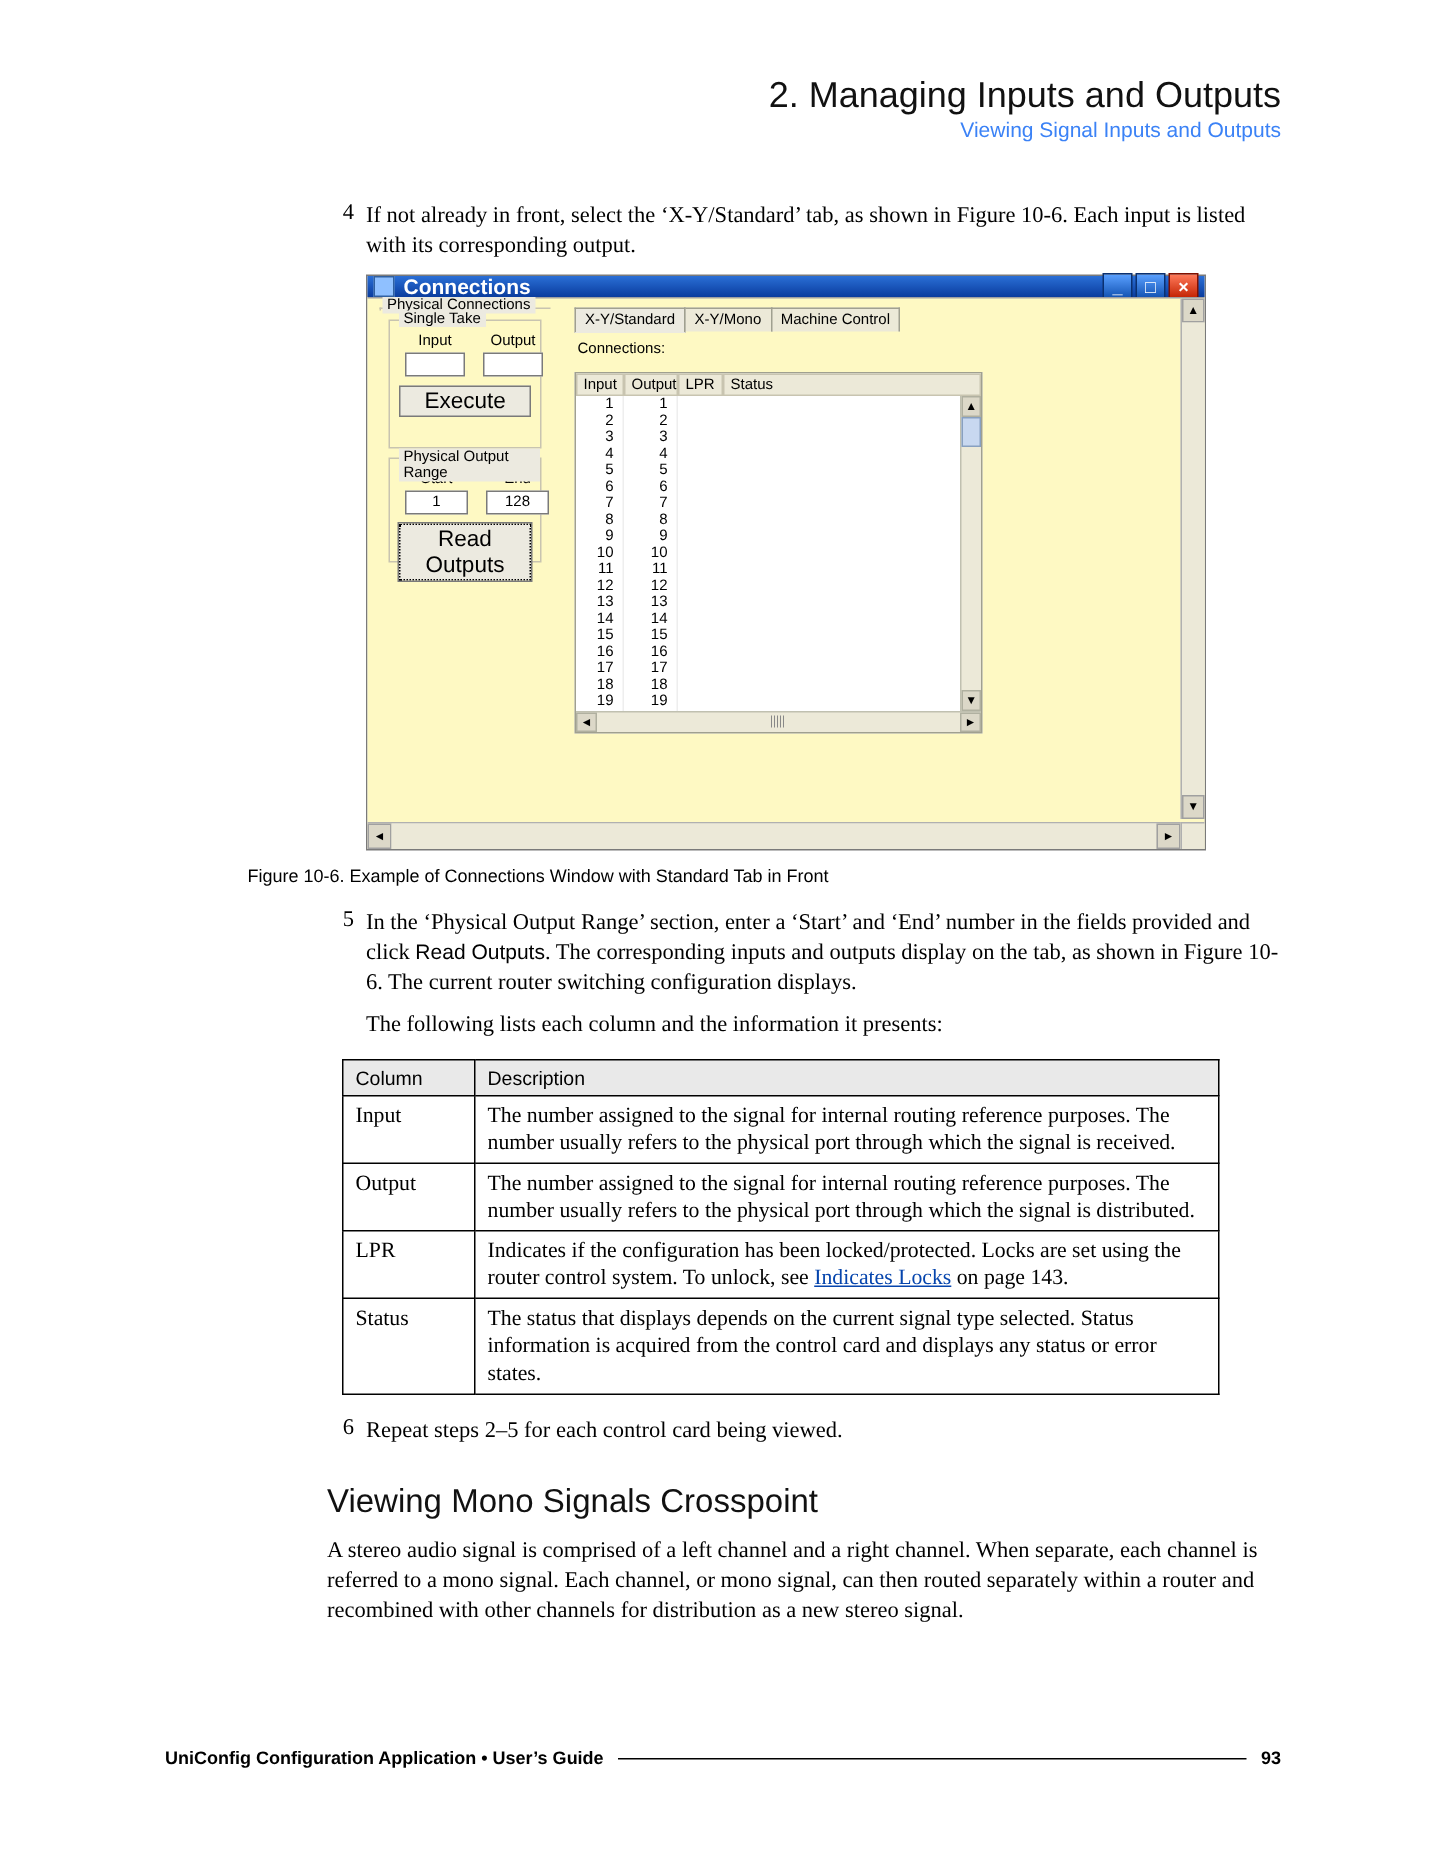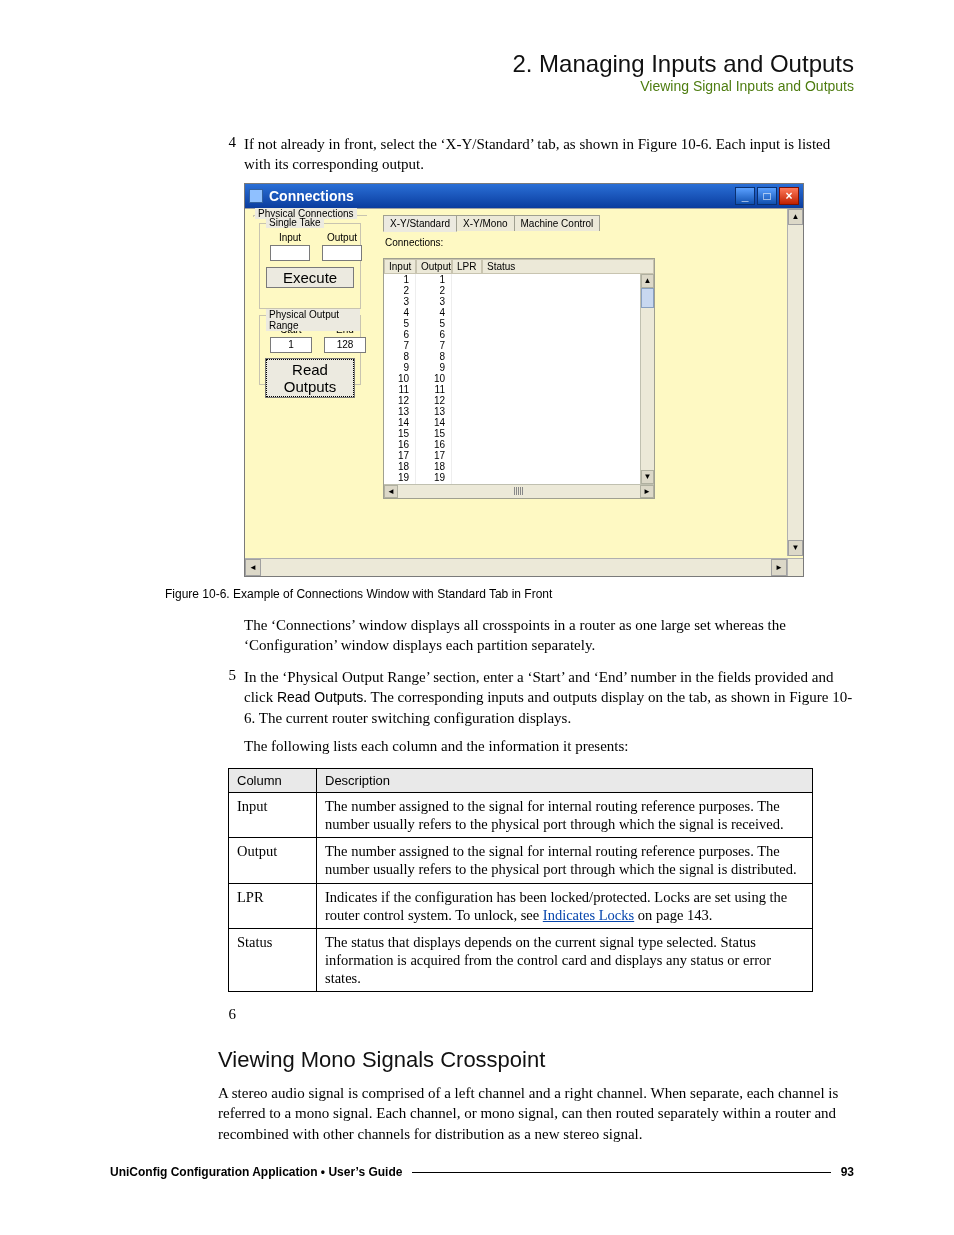--- a/index.html
+++ b/index.html
@@ -20,21 +20,21 @@
   }
   .chapter-title {
     font-family: "Segoe UI", "Myriad Pro", Arial, sans-serif;
     font-size: 24px;
     font-weight: 400;
     color: #111;
   }
   .section-title {
     font-family: "Segoe UI", "Myriad Pro", Arial, sans-serif;
     font-size: 14px;
-    color: #4d7c0f;
+    color: #3b82f6;
   }
   .body-text {
     font-size: 15px;
     line-height: 1.35;
     margin-left: 134px;
     margin-bottom: 12px;
   }
   .list-item {
     display: flex;
     margin-bottom: 8px;
@@ -57,21 +57,21 @@
   .screenshot {
     width: 560px;
     margin-left: 134px;
     border: 1px solid #7a7a7a;
     font-family: Tahoma, Arial, sans-serif;
     font-size: 10px;
     color: #000;
     position: relative;
   }
   .titlebar {
-    height: 24px;
+    height: 14px;
     background: linear-gradient(to bottom, #2a6fd6, #0a3c9e);
     color: #fff;
     display: flex;
     align-items: center;
     padding: 0 4px;
     font-weight: bold;
     font-size: 14px;
   }
   .titlebar .icon-dot {
     width: 14px; height: 14px; background: #8fc0ff; border:1px solid #3060a0;
@@ -360,21 +360,20 @@
         <div class="arrow">◄</div>
         <div class="track"></div>
         <div class="arrow">►</div>
       </div>
       <div class="win-corner"></div>
     </div>
   </div>
 
   <div class="caption">Figure 10-6. Example of Connections Window with Standard Tab in Front</div>
 
-  <div class="body-text">The ‘Connections’ window displays all crosspoints in a router as one large set whereas the ‘Configuration’ window displays each partition separately.</div>
 
   <div class="list-item">
     <div class="list-num">5</div>
     <div class="list-body">
       <span>In the ‘Physical Output Range’ section, enter a ‘Start’ and ‘End’ number in the fields provided and click </span><span class="sans">Read Outputs</span><span>. The corresponding inputs and outputs display on the tab, as shown in Figure 10-6. The current router switching configuration displays.</span>
     </div>
   </div>
 
   <div class="body-text">The following lists each column and the information it presents:</div>
 
@@ -402,20 +401,21 @@
       </tr>
       <tr>
         <td>Status</td>
         <td>The status that displays depends on the current signal type selected. Status information is acquired from the control card and displays any status or error states.</td>
       </tr>
     </tbody>
   </table>
 
   <div class="list-item" style="margin-top:14px;">
     <div class="list-num">6</div>
+    <div class="list-body">Repeat steps 2–5 for each control card being viewed.</div>
   </div>
 
   <div class="h3">Viewing Mono Signals Crosspoint</div>
 
   <div class="body-text" style="margin-left:108px;">A stereo audio signal is comprised of a left channel and a right channel. When separate, each channel is referred to a mono signal. Each channel, or mono signal, can then routed separately within a router and recombined with other channels for distribution as a new stereo signal.</div>
 
 </div>
 
 <div class="footer">
   <span style="font-weight:bold;">UniConfig Configuration Application • User’s Guide</span>

